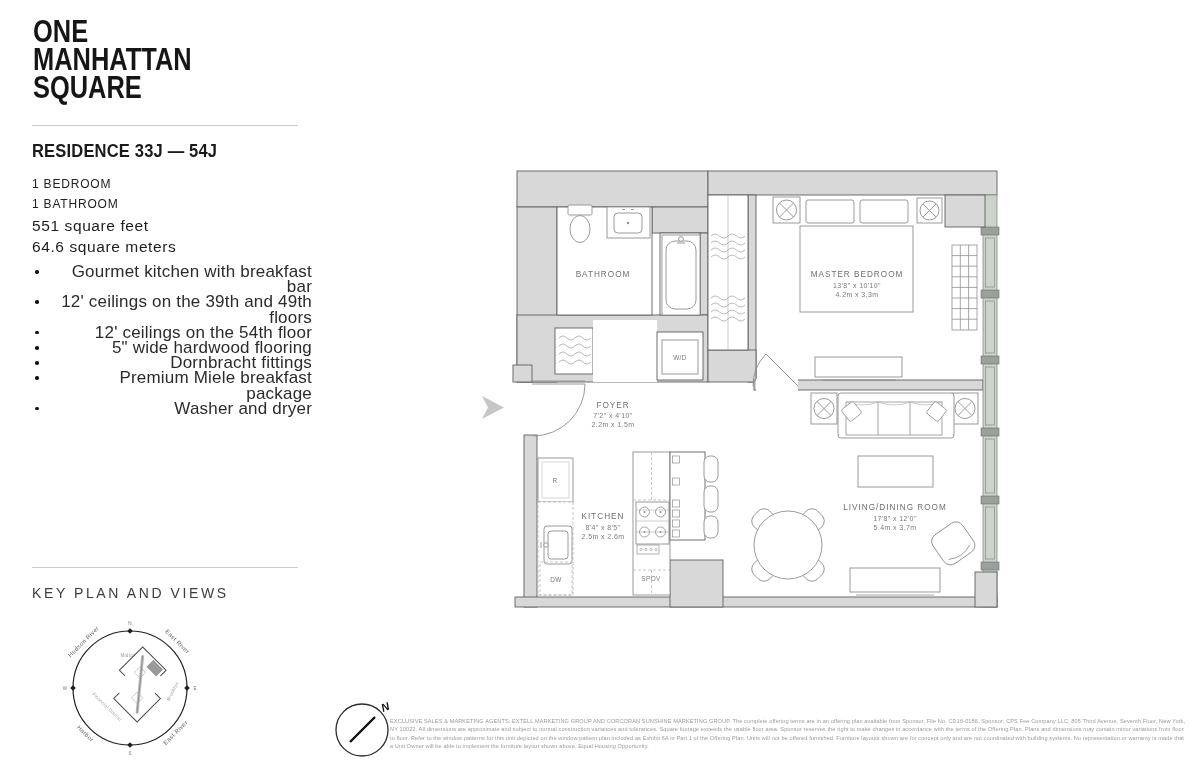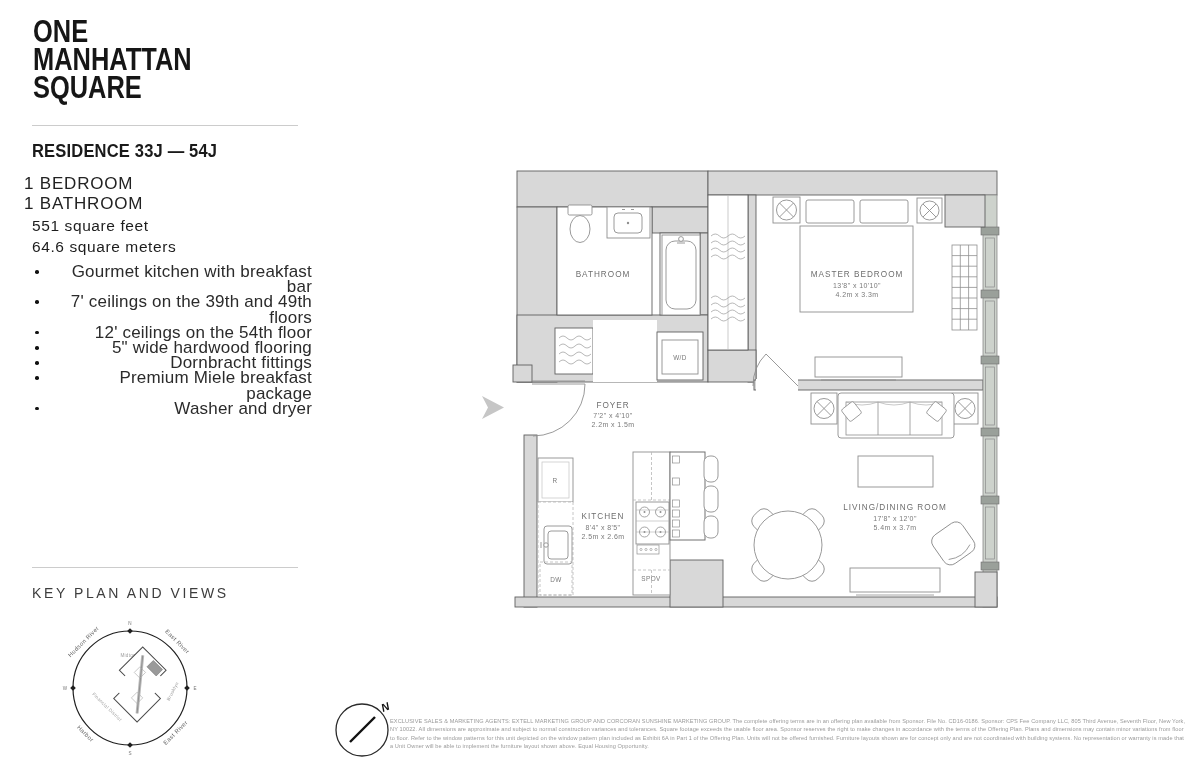--- a/index.html
+++ b/index.html
@@ -4,21 +4,21 @@
 <style>
   * { margin:0; padding:0; box-sizing:border-box; }
   html,body { width:1200px; height:776px; background:#fff; font-family:"Liberation Sans", sans-serif; position:relative; overflow:hidden; }
   .abs { position:absolute; }
 
   
   .logo { left:33px; top:18px; font-weight:800; font-size:31px; line-height:28px; color:#161616; letter-spacing:0px; transform:scaleX(.82); transform-origin:left top; }
   .rule { height:1px; background:#cccccc; }
   .rule1 { left:32px; top:125px; width:266px; }
   .res-title { left:32px; top:140px; font-weight:800; font-size:19px; color:#1a1a1a; transform:scaleX(.87); transform-origin:left top; letter-spacing:.2px; }
-  .bed-bath { left:24px; top:174px; font-size:17px; line-height:20px; letter-spacing:.8px; color:#222; font-weight:500; }
+  .bed-bath { left:32px; top:174px; font-size:12px; line-height:20px; letter-spacing:.8px; color:#222; font-weight:500; }
   .area { left:32px; top:215px; font-size:15.5px; line-height:21px; color:#1d1d1d; letter-spacing:.6px; }
   .features { left:32px; top:264px; list-style:none; width:280px; }
   .features li { position:relative; padding-left:17px; font-size:17px; line-height:15.2px; color:#2b2b2b; letter-spacing:.2px; font-weight:400;text-align:right; }
   .features li::before { content:''; position:absolute; left:3px; top:6px; width:3.5px; height:3.5px; background:#111; border-radius:50%; }
   .rule2 { left:32px; top:567px; width:266px; }
   .keyplan-head { left:32px; top:585px; font-size:14px; letter-spacing:2.6px; color:#3d3d3d; }
 
   
   .disclaimer { left:390px; top:717px; width:796px; font-size:5.6px; line-height:1.48; color:#9a9a9a; letter-spacing:.1px; text-align:left; }
 
@@ -48,21 +48,21 @@
   <div>1 BATHROOM</div>
 </div>
 
 <div class="abs area">
   <div>551 square feet</div>
   <div>64.6 square meters</div>
 </div>
 
 <ul class="abs features">
   <li>Gourmet kitchen with breakfast bar</li>
-  <li>7' ceilings on the 39th and 49th floors</li>
+  <li>12' ceilings on the 39th and 49th floors</li>
   <li>12' ceilings on the 54th floor</li>
   <li>5" wide hardwood flooring</li>
   <li>Dornbracht fittings</li>
   <li>Premium Miele breakfast package</li>
   <li>Washer and dryer</li>
 </ul>
 
 <div class="abs rule rule2"></div>
 <div class="abs keyplan-head">KEY PLAN AND VIEWS</div>
 

